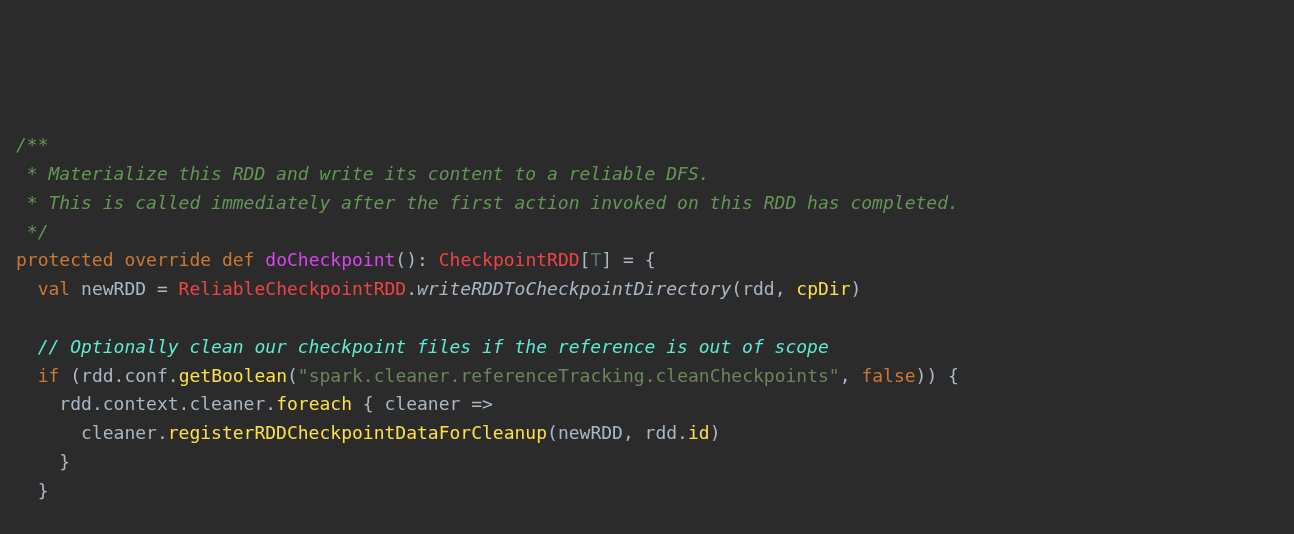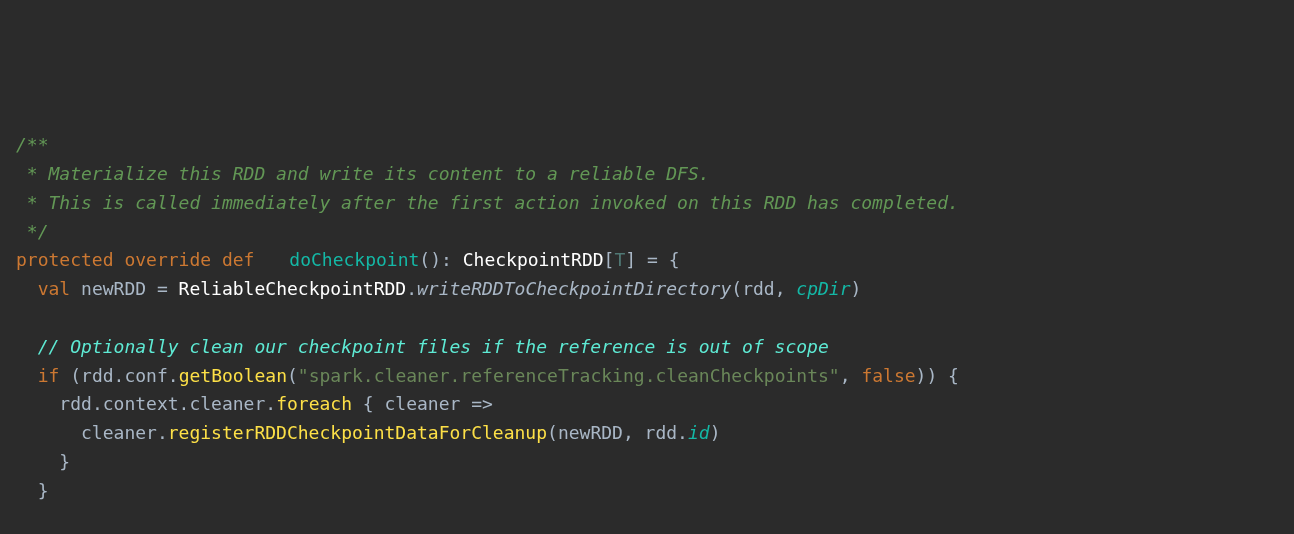--- a/index.html
+++ b/index.html
@@ -30,43 +30,41 @@
     }
     .comment-line {
       color: #5eead4;
       font-style: italic;
     }
     .keyword {
       color: #cc7832;
       font-weight: normal;
     }
     .method-def {
-      color: #14b8a6;
-      margin-left: 24px;
+      color: #d946ef;
     }
     .method-call {
       color: #fde047;
     }
     .italic-method {
       font-style: italic;
       color: #a9b7c6;
       margin-top: 44px;
     }
     .string {
       color: #6a8759;
     }
     .type {
-      color: #ffffff;
+      color: #ef4444;
     }
     .type-param {
       color: #507874;
     }
     .param-italic {
-      font-style: italic;
-      color: #14b8a6;
+      color: #fde047;
     }
     .identifier {
       color: #a9b7c6;
       text-align: center;
     }
     .punct {
       color: #a9b7c6;
     }
   </style>
 </head>

